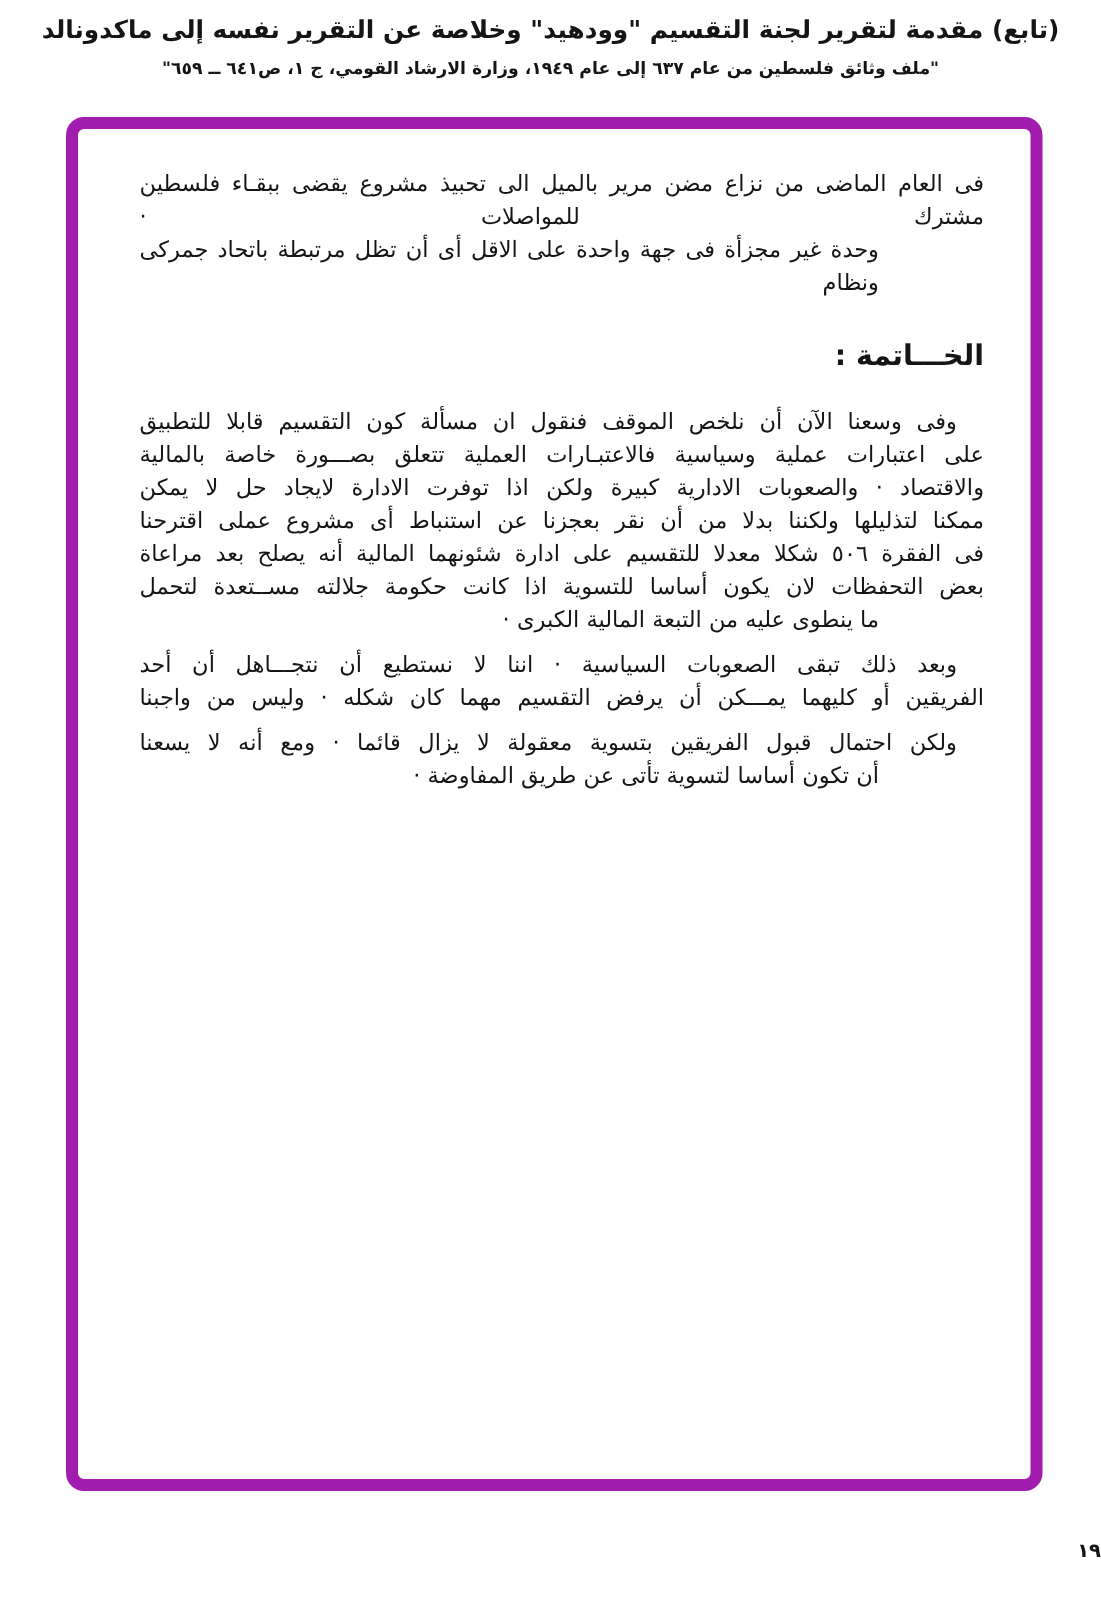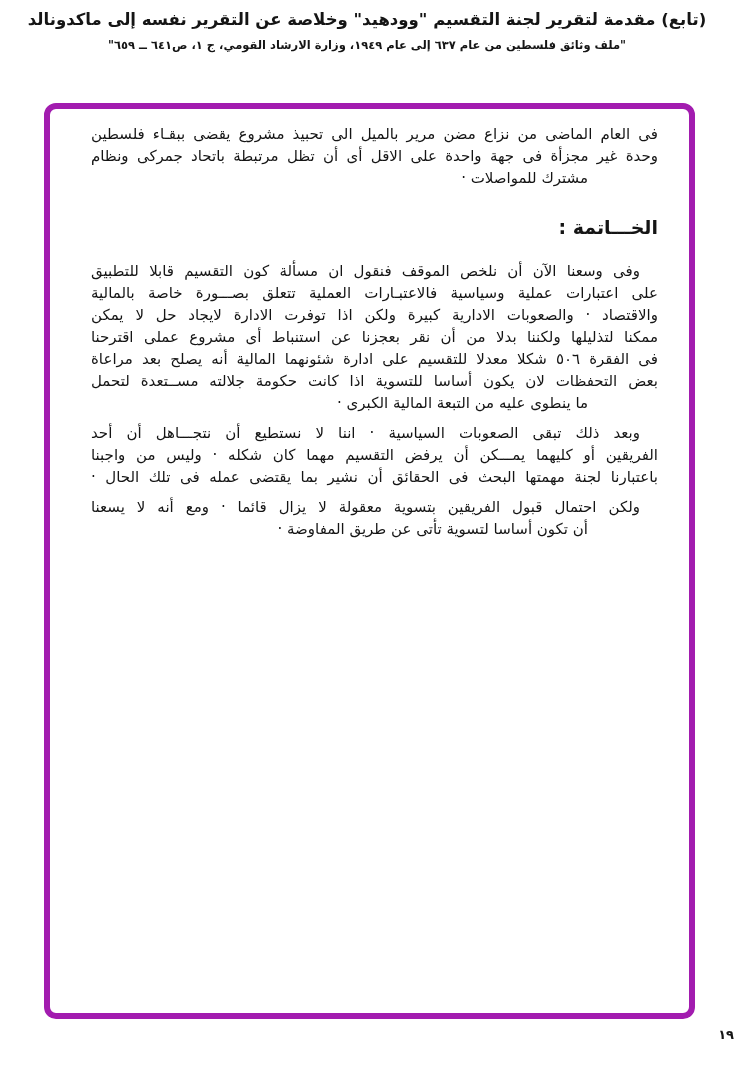--- a/index.html
+++ b/index.html
@@ -37,25 +37,24 @@
     line-height: 15px;
   }
   
   .frame {
     position: absolute;
     left: 44px;
     top: 78px;
     width: 651px;
     height: 916px;
     box-sizing: border-box;
-    border: 6px solid #a21caf;
+    border: 8px solid #a21caf;
     border-radius: 12px;
-    padding: 14px 31px 0 41px;
+    padding: 25px 31px 0 41px;
     background: #ffffff;
-    margin-top: 25px;
   }
   
   .para { margin: 0; }
   .para .line {
     font-size: 15px;
     line-height: 22px;
     text-align: justify;
     text-align-last: justify;
     white-space: normal;
     overflow: hidden;
@@ -93,40 +92,39 @@
 
   <div class="doc-header">
     <div class="doc-title">(تابع) مقدمة لتقرير لجنة التقسيم "وودهيد" وخلاصة عن التقرير نفسه إلى ماكدونالد</div>
     <div class="doc-source">"ملف وثائق فلسطين من عام ٦٣٧ إلى عام ١٩٤٩، وزارة الارشاد القومي، ج ١، ص٦٤١ ــ ٦٥٩"</div>
   </div>
 
   <div class="frame">
 
     <div class="para short-last">
         <div class="line">فى العام الماضى من نزاع مضن مرير بالميل الى تحبيذ مشروع يقضى ببقـاء فلسطين</div>
+        <div class="line">مشترك للمواصلات ·</div>
         <div class="line">وحدة غير مجزأة فى جهة واحدة على الاقل أى أن تظل مرتبطة باتحاد جمركى ونظام</div>
-        <div class="line">مشترك للمواصلات ·</div>
       </div>
 
     <div class="section-heading">الخـــاتمة :</div>
 
     <div class="para indent-first short-last">
         <div class="line">وفى وسعنا الآن أن نلخص الموقف فنقول ان مسألة كون التقسيم قابلا للتطبيق</div>
         <div class="line">على اعتبارات عملية وسياسية فالاعتبـارات العملية تتعلق بصـــورة خاصة بالمالية</div>
         <div class="line">والاقتصاد · والصعوبات الادارية كبيرة ولكن اذا توفرت الادارة لايجاد حل لا يمكن</div>
         <div class="line">ممكنا لتذليلها ولكننا بدلا من أن نقر بعجزنا عن استنباط أى مشروع عملى اقترحنا</div>
         <div class="line">فى الفقرة ٥٠٦ شكلا معدلا للتقسيم على ادارة شئونهما المالية أنه يصلح بعد مراعاة</div>
         <div class="line">بعض التحفظات لان يكون أساسا للتسوية اذا كانت حكومة جلالته مســتعدة لتحمل</div>
         <div class="line">ما ينطوى عليه من التبعة المالية الكبرى ·</div>
       </div>
 
     <div class="para indent-first">
         <div class="line">وبعد ذلك تبقى الصعوبات السياسية · اننا لا نستطيع أن نتجـــاهل أن أحد</div>
         <div class="line">الفريقين أو كليهما يمـــكن أن يرفض التقسيم مهما كان شكله · وليس من واجبنا</div>
-        <div class="line">باعتبارنا لجنة مهمتها البحث فى الحقائق أن نشير بما يقتضى عمله فى تلك الحال ·</div>
       </div>
 
     <div class="para indent-first short-last">
         <div class="line">ولكن احتمال قبول الفريقين بتسوية معقولة لا يزال قائما · ومع أنه لا يسعنا</div>
         <div class="line">أن تكون أساسا لتسوية تأتى عن طريق المفاوضة ·</div>
       </div>
 
   </div>
 
   <div class="page-number">١٩</div>

